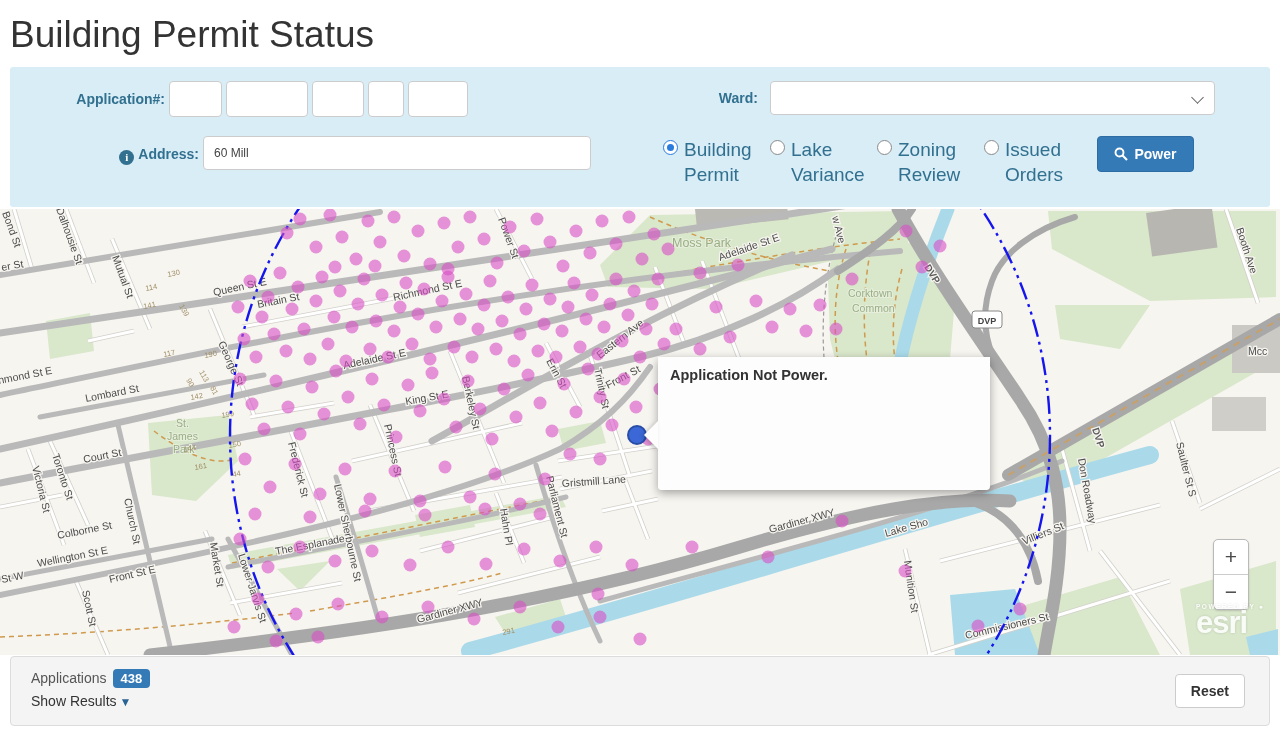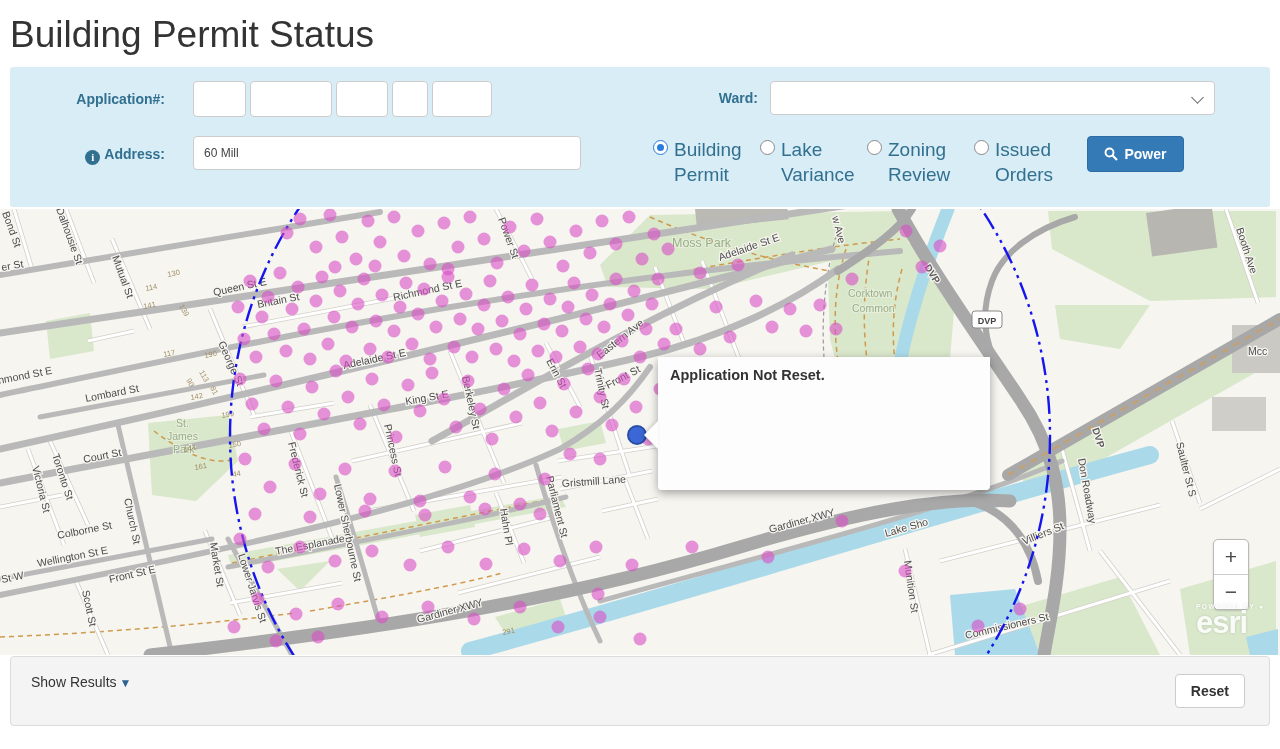--- a/index.html
+++ b/index.html
@@ -1,22 +1,22 @@
 <!DOCTYPE html>
 <html><head>
 <meta charset="utf-8">
 <style>
   html,body{margin:0;padding:0;background:#fff;width:1280px;height:749px;overflow:hidden;
     font-family:"Liberation Sans",sans-serif;}
   .page-title{font-size:37px;font-weight:500;color:#333;margin:12px 0 9px 10px;line-height:46px;}
   
   .panel{margin:0 10px;background:#d9edf7;border-radius:3px;height:140px;padding-top:14px;box-sizing:border-box;}
   .frow{display:flex;align-items:flex-start;height:36px;}
-  .frow + .frow{margin-top:19px;}
-  .flabel{width:155px;margin-right:28px;text-align:right;font-weight:bold;font-size:14px;color:#31708f;line-height:36px;}
+  .frow + .frow{margin-top:19px;padding-left:34px;}
+  .flabel{width:155px;margin-right:4px;text-align:right;font-weight:bold;font-size:14px;color:#31708f;line-height:36px;}
   .flabel .info-ic{display:inline-block;width:15px;height:15px;border-radius:50%;background:#31708f;color:#fff;
     font-family:"Liberation Serif",serif;font-size:11px;line-height:15px;text-align:center;font-weight:bold;
     vertical-align:-2px;margin-right:4px;}
   .appbox{height:36px;border:1px solid #ccc;border-radius:4px;background:#fff;margin-right:4px;box-sizing:border-box;
     font-size:14px;padding:0 6px;outline:none;}
   .w1{width:53px}.w2{width:82px}.w3{width:52px}.w4{width:36px}.w5{width:60px}
   .ward-label{margin-left:auto;width:60px;text-align:right;font-weight:bold;font-size:14px;color:#31708f;line-height:34px;margin-right:12px;}
   .selectbox{width:445px;height:34px;background:#fff;border:1px solid #ccc;border-radius:4px;margin-right:55px;
     position:relative;box-sizing:border-box;}
   .selectbox .chev{position:absolute;right:12px;top:11px;width:8px;height:8px;border-right:1.6px solid #666;
@@ -541,34 +541,37 @@
       <circle cx="820" cy="96" r="6.5" fill="#d94fc6" fill-opacity="0.6"></circle>
       <circle cx="836" cy="120" r="6.5" fill="#d94fc6" fill-opacity="0.6"></circle>
       <circle cx="852" cy="70" r="6.5" fill="#d94fc6" fill-opacity="0.6"></circle>
       <circle cx="700" cy="140" r="6.5" fill="#d94fc6" fill-opacity="0.6"></circle>
       <circle cx="730" cy="128" r="6.5" fill="#d94fc6" fill-opacity="0.6"></circle>
       <circle cx="637" cy="226" r="9" fill="#3b68d6" stroke="#2a4ea8" stroke-width="2"></circle>
     </svg>
 
   <div class="popup">
     <div class="popup-body">
-      <div class="popup-msg">Application Not Reset.</div>
+      <div class="popup-msg">Application Not Power.</div>
     </div>
     <div class="popup-ptr"></div>
   </div>
 
   <div class="zoomctl">
     <div class="zbtn">+</div>
     <div class="zbtn">−</div>
   </div>
 
   <div class="esri">
     <div class="pb">POWERED BY</div>
     <div class="brand">esri</div>
   </div>
 </div>
 
 <div class="results-bar">
+  <div class="apps-line">
+    <span>Applications</span><span class="badge">438</span>
+  </div>
   <div class="show-line">
     <span>Show Results</span><span class="tri">▼</span>
   </div>
   <button class="reset-btn">Reset</button>
 </div>
 
 </body></html>

